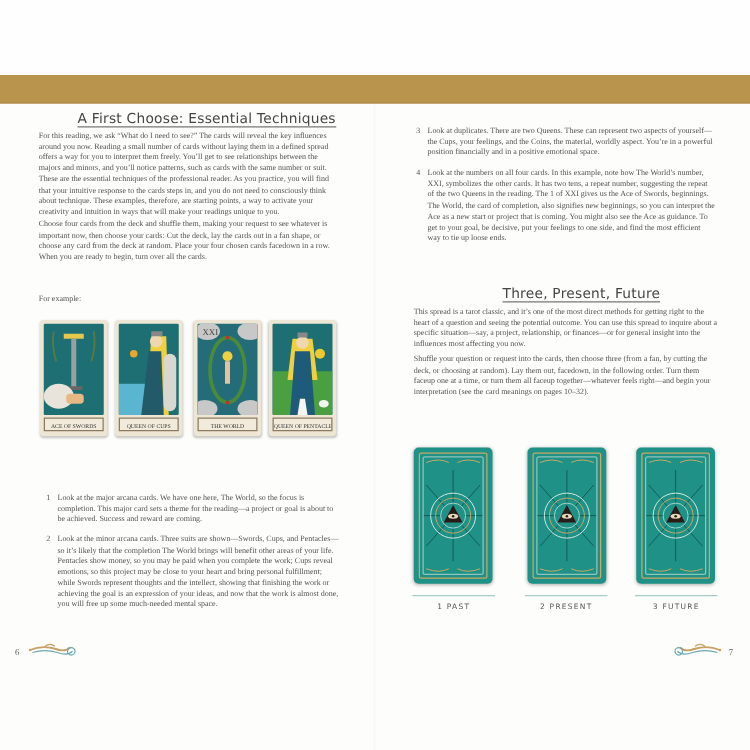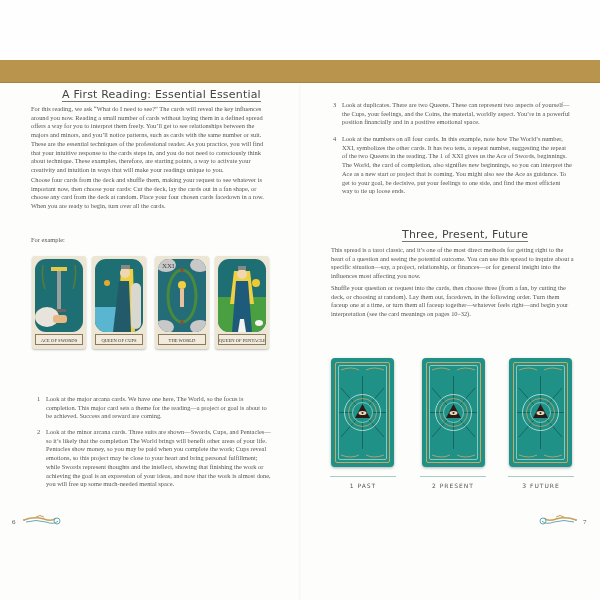--- a/index.html
+++ b/index.html
@@ -17,21 +17,21 @@
 
   .title { position:absolute; font-family:"DejaVu Sans", sans-serif; font-size:11px; color:#444;
            letter-spacing:0.2px; border-bottom:1px solid #777; padding-bottom:0px; white-space:nowrap; }
   .para { position:absolute; font-size:6.4px; line-height:8.7px; color:#555; text-align:left; margin:0; }
   .list-item { position:absolute; font-size:6.4px; line-height:8.7px; color:#555; }
   .list-item .num { position:absolute; left:0; top:0; }
   .list-item .txt { position:absolute; left:9px; top:0; }
 
   .card-face { position:absolute; width:54px; height:93px; background:#eee6d5; border-radius:3px;
                box-shadow:0 1px 2px rgba(0,0,0,0.25); }
-  .card-face .art { position:absolute; left:3px; top:3px; right:3px; height:73px; border-radius:11px; overflow:hidden; }
+  .card-face .art { position:absolute; left:3px; top:3px; right:3px; height:73px; border-radius:1px; overflow:hidden; }
   .card-face .label { position:absolute; left:3px; right:3px; bottom:4px; height:11px; border:1px solid #8a7a60;
                       background:#f2ebdc; font-size:4.6px; line-height:11px; text-align:center; color:#333;
                       white-space:nowrap; overflow:hidden; box-sizing:border-box; }
 
   .card-back { position:absolute; width:63px; height:109px; background:#1f9187; border-radius:4px;
                box-shadow:0 1px 3px rgba(0,0,0,0.3); overflow:hidden; }
   .card-back .frame { position:absolute; left:4px; top:4px; right:4px; bottom:4px; border:1px solid #c9a866;
                       border-radius:2px; }
   .card-back .frame2 { position:absolute; left:7px; top:7px; right:7px; bottom:7px; border:1px solid #d9e8e0;
                        border-radius:2px; opacity:0.6; }
@@ -46,21 +46,21 @@
 </style>
 </head>
 <body>
 
 <div class="topband"></div>
 <div class="goldband"></div>
 
 <div class="spread">
 
   <div class="page left">
-    <div class="title" style="left:62px; top:5px;">A First Reading: Essential Essential</div>
+    <div class="title" style="left:62px; top:5px;">A First Choose: Essential Techniques</div>
 
     <p class="para" style="left:31px; top:22px; width:240px;">For this reading, we ask “What do I need to see?” The cards will reveal the key influences around you now. Reading a small number of cards without laying them in a defined spread offers a way for you to interpret them freely. You’ll get to see relationships between the majors and minors, and you’ll notice patterns, such as cards with the same number or suit. These are the essential techniques of the professional reader. As you practice, you will find that your intuitive response to the cards steps in, and you do not need to consciously think about technique. These examples, therefore, are starting points, a way to activate your creativity and intuition in ways that will make your readings unique to you.</p>
     <p class="para" style="left:31px; top:93px; width:240px;">Choose four cards from the deck and shuffle them, making your request to see whatever is important now, then choose your cards: Cut the deck, lay the cards out in a fan shape, or choose any card from the deck at random. Place your four chosen cards facedown in a row. When you are ready to begin, turn over all the cards.</p>
     <p class="para" style="left:31px; top:153px; width:100px;">For example:</p>
 
     <div class="card-face" style="left:32px; top:173px;">
       <div class="art" style="background:#1d6f73;">
         <svg width="48" height="73" viewBox="0 0 48 73">
           <path d="M8 6 Q6 18 10 30" stroke="#5a7a3a" stroke-width="1.5" fill="none"></path>
           <path d="M40 6 Q42 18 38 30" stroke="#5a7a3a" stroke-width="1.5" fill="none"></path>

